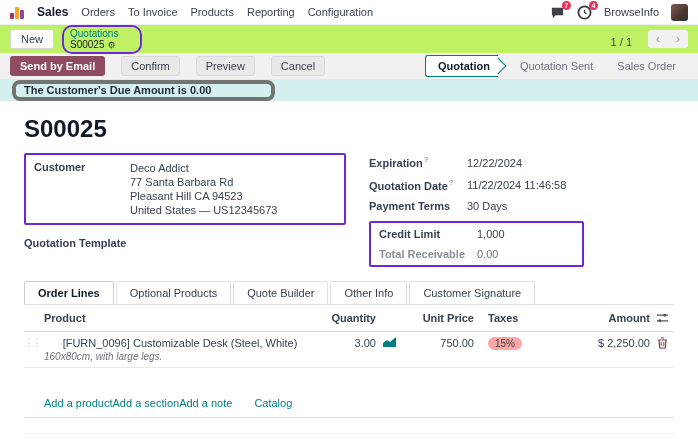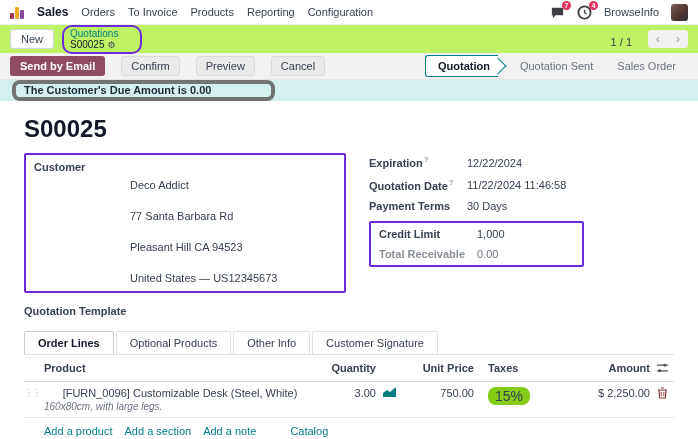--- a/index.html
+++ b/index.html
@@ -56,21 +56,21 @@
   .alert { height:21px; background:#d3f0ee; display:flex; align-items:center; padding:0 12px; }
   .alert-box { border:4px solid #737373; border-radius:8px; padding:0 60px 1px 8px;
     font-weight:bold; color:#1f2937; background:#fff0; }
   
   .sheet { padding:10px 24px 0 24px; background:#fff; }
   .title { font-size:24px; font-weight:bold; color:#111827; margin:4px 0 10px 0; }
   .group { display:flex; }
   .left-col { width:345px; }
   .customer-box { border:2px solid #6d28d9; border-radius:2px; padding:6px 8px; width:322px; display:flex; }
   .field-label { width:96px; font-weight:bold; color:#374151; flex-shrink:0; }
-  .addr div { line-height:14px; color:#374151;margin-top:17px; }
+  .addr div { line-height:14px; color:#374151; }
   .qt-label { font-weight:bold; margin-top:12px; color:#374151; }
   .right-col { flex:1; padding-top:2px; }
   .field-row { display:flex; margin-bottom:9px; align-items:baseline; }
   .field-row .field-label { width:98px; }
   sup.help { color:#9ca3af; font-size:8px; margin-left:1px; }
   .field-value { color:#374151; }
   .credit-box { border:2px solid #6d28d9; border-radius:2px; padding:5px 8px; width:215px; margin-top:2px; }
   .credit-box .field-row { margin-bottom:8px; }
   .credit-box .field-row:last-child { margin-bottom:0; }
   .muted-label { color:#8a9097; font-weight:bold; width:98px; flex-shrink:0; }
@@ -87,23 +87,23 @@
   .c-handle { width:20px; color:#c2c2c2; font-size:10px; letter-spacing:-2px; cursor:grab; }
   .c-product { flex:1; }
   .c-qty { width:60px; text-align:right; }
   .c-qicon { width:26px; text-align:center; }
   .c-price { width:72px; text-align:right; }
   .c-tax { width:76px; padding-left:14px; }
   .c-amount { width:100px; text-align:right; }
   .c-trash { width:24px; text-align:center; }
   .prod-name { color:#374151;text-align:center; }
   .prod-desc { font-style:italic; color:#6b7280; font-size:10px; margin-top:2px; }
-  .tax-pill { display:inline-block; background:#84cc16; border-radius:8px; padding:1px 7px;
-    font-size:14px; color:#374151; }
-  .links-row { display:flex; gap:12px; padding:7px 0 8px 20px; border-bottom:1px solid #dcdcdc; }
+  .tax-pill { display:inline-block; background:#fca5a5; border-radius:8px; padding:1px 7px;
+    font-size:10px; color:#374151; }
+  .links-row { display:flex; gap:0; padding:7px 0 8px 20px; border-bottom:1px solid #dcdcdc;margin-top:22px; }
   .tlink { color:#017e84; cursor:pointer; }
   .tlink.catalog { margin-left:22px; }
   .empty-row { height:16px; border-bottom:1px solid #efefef; }
   svg { display:block; }
 </style>
 </head>
 <body>
 
 <div class="navbar">
   <span class="app-icon">
@@ -207,20 +207,21 @@
           <span class="muted-label">Total Receivable</span>
           <span class="muted-value">0.00</span>
         </div>
       </div>
     </div>
   </div>
 
   <div class="tabs">
     <span class="tab active">Order Lines</span>
     <span class="tab">Optional Products</span>
+    <span class="tab">Quote Builder</span>
     <span class="tab">Other Info</span>
     <span class="tab">Customer Signature</span>
   </div>
 
   <div class="otable">
     <div class="trow thead">
       <span class="c-handle"></span>
       <span class="c-product">Product</span>
       <span class="c-qty">Quantity</span>
       <span class="c-qicon"></span>

